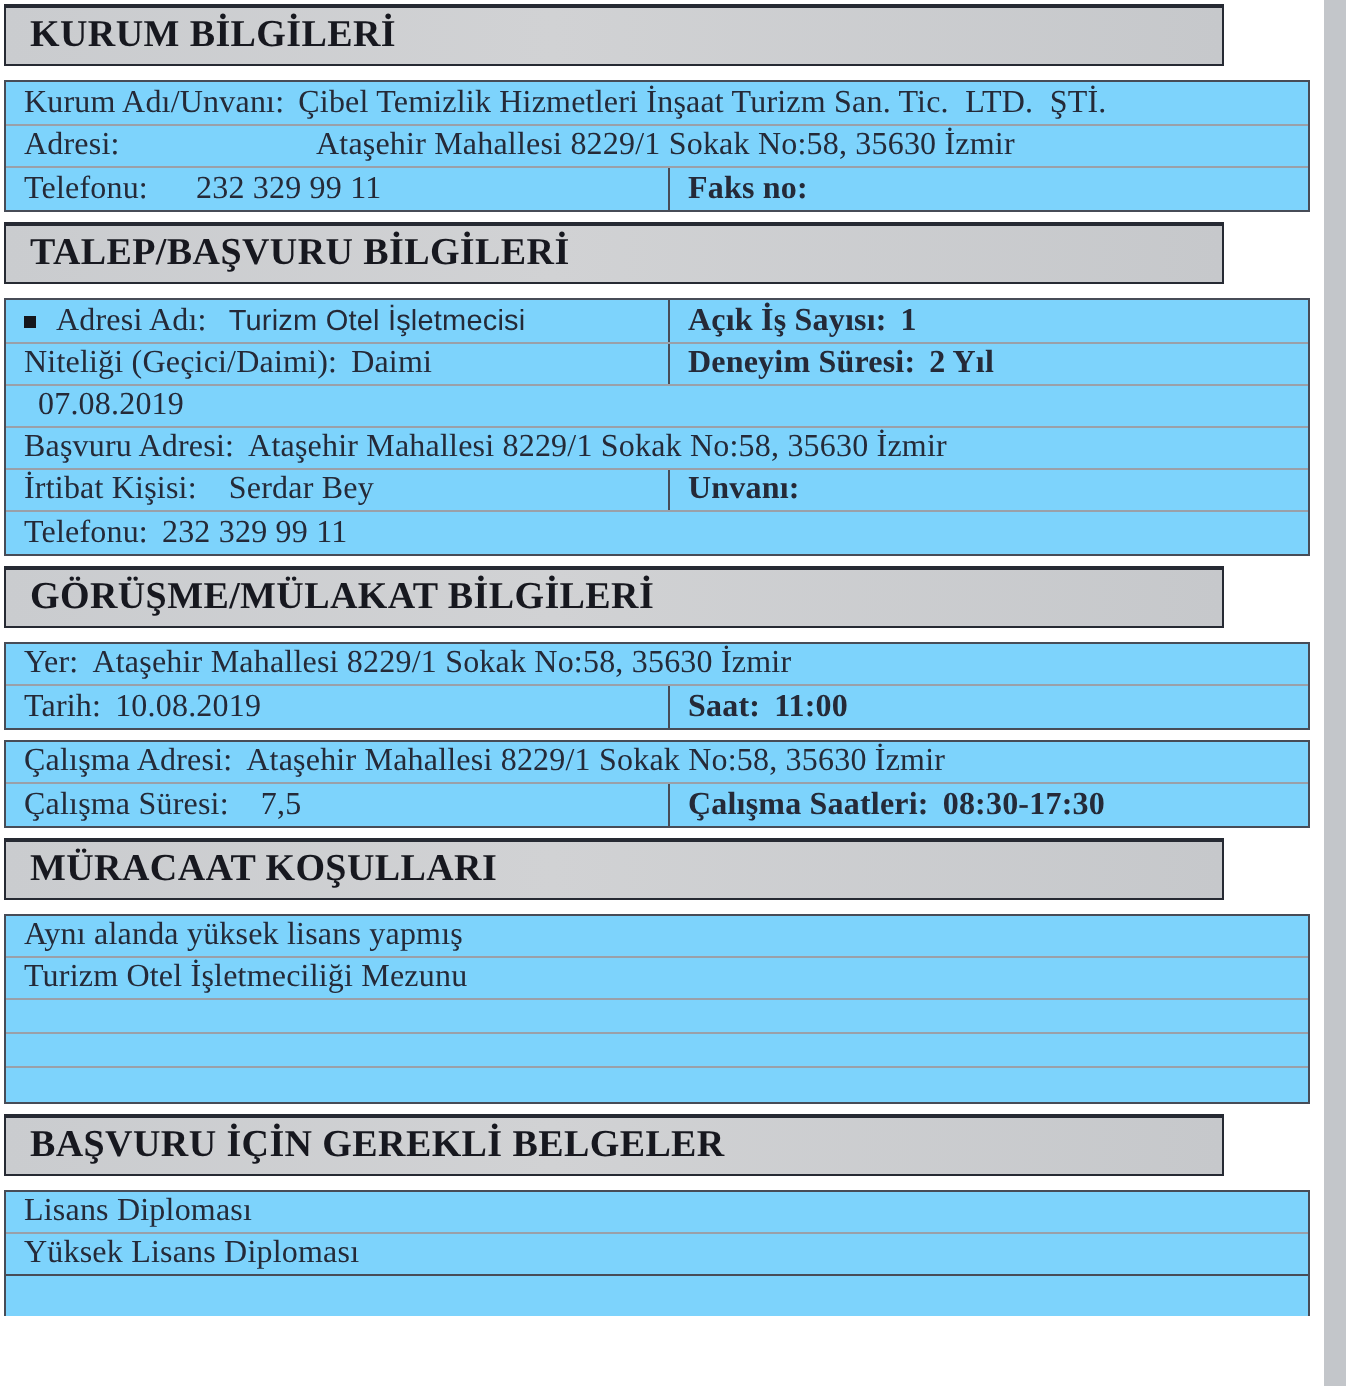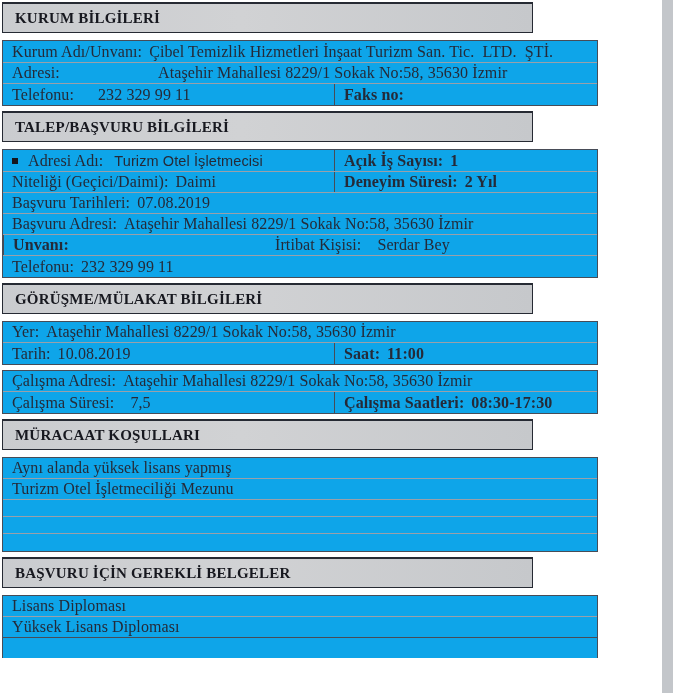--- a/index.html
+++ b/index.html
@@ -14,34 +14,34 @@
     color:#252a38;
     letter-spacing:.1px;
   }
   .scan-strip{
     position:absolute;top:0;right:0;width:11px;height:693px;
     background:#c3c6ca;z-index:0;
   }
   .doc{position:relative;z-index:1;}
   section{margin:0 0 5px 0;}
   .band{
-    width:531px;height:31px;box-sizing:border-box;
+    width:610px;height:31px;box-sizing:border-box;
     background:linear-gradient(90deg,#cacccf,#d1d2d4 45%,#c6c8cb);
     border:1.5px solid #262a33;border-top-width:2px;
     display:flex;align-items:center;
     padding-left:12px;
-    font-weight:bold;font-size:15px;color:#17181f;
+    font-weight:bold;font-size:19px;color:#17181f;
     margin-bottom:7px;
     letter-spacing:.2px;
   }
   .rowgroup{
-    width:596px;box-sizing:border-box;
+    width:653px;box-sizing:border-box;
     border:1.3px solid #474c57;
     border-top-width:1px;
-    background:#0ea5e9;
+    background:#7dd3fc;
   }
   .row{
     display:flex;align-items:center;
     height:21px;box-sizing:border-box;
     border-bottom:1px solid #9aa0a9;
     font-size:16px;
   }
   .rowgroup .row:last-child{border-bottom:none;}
   .row.tall{height:22px;}
   .row.short{height:17px;}
@@ -119,37 +119,36 @@
             <span class="lbl">Niteliği (Geçici/Daimi):</span>
             <span class="val">Daimi</span>
           </div>
           <div class="cell right">
             <span class="lbl">Deneyim Süresi:</span>
             <span class="val">2 Yıl</span>
           </div>
         </div>
         <div class="row">
           <div class="cell full">
-            <span class="lbl">Başvuru Tarihleri:</span>
             <span class="val">07.08.2019</span>
           </div>
         </div>
         <div class="row">
           <div class="cell full">
             <span class="lbl">Başvuru Adresi:</span>
             <span class="val">Ataşehir Mahallesi 8229/1 Sokak No:58, 35630 İzmir</span>
           </div>
         </div>
         <div class="row">
-          <div class="cell right">
-            <span class="lbl">Unvanı:</span>
-          </div>
           <div class="cell left">
             <span class="lbl">İrtibat Kişisi:</span>
             <span class="val gap-lg">Serdar Bey</span>
+          </div>
+          <div class="cell right">
+            <span class="lbl">Unvanı:</span>
           </div>
         </div>
         <div class="row">
           <div class="cell left">
             <span class="lbl">Telefonu:</span>
             <span class="val">232 329 99 11</span>
           </div>
         </div>
       </div>
     </section>

